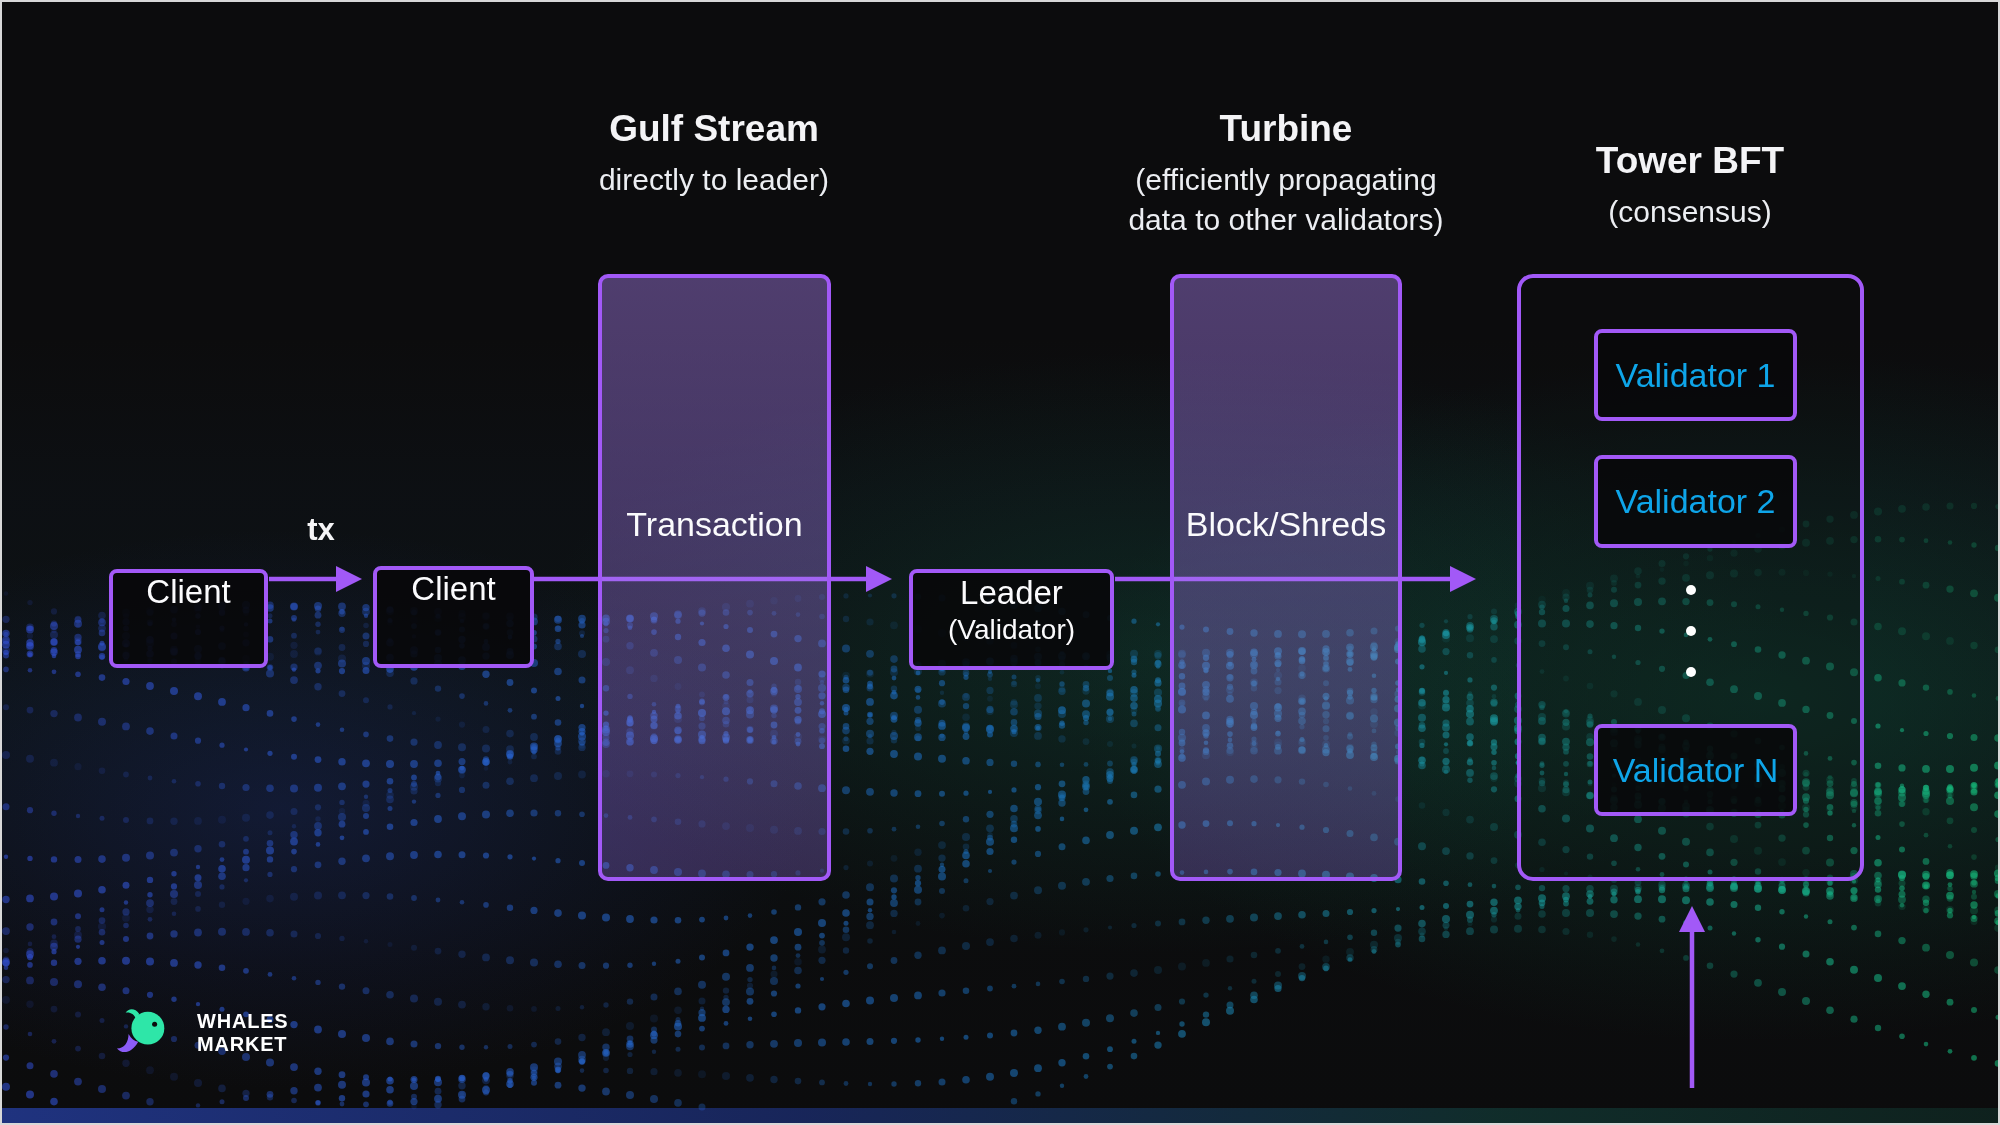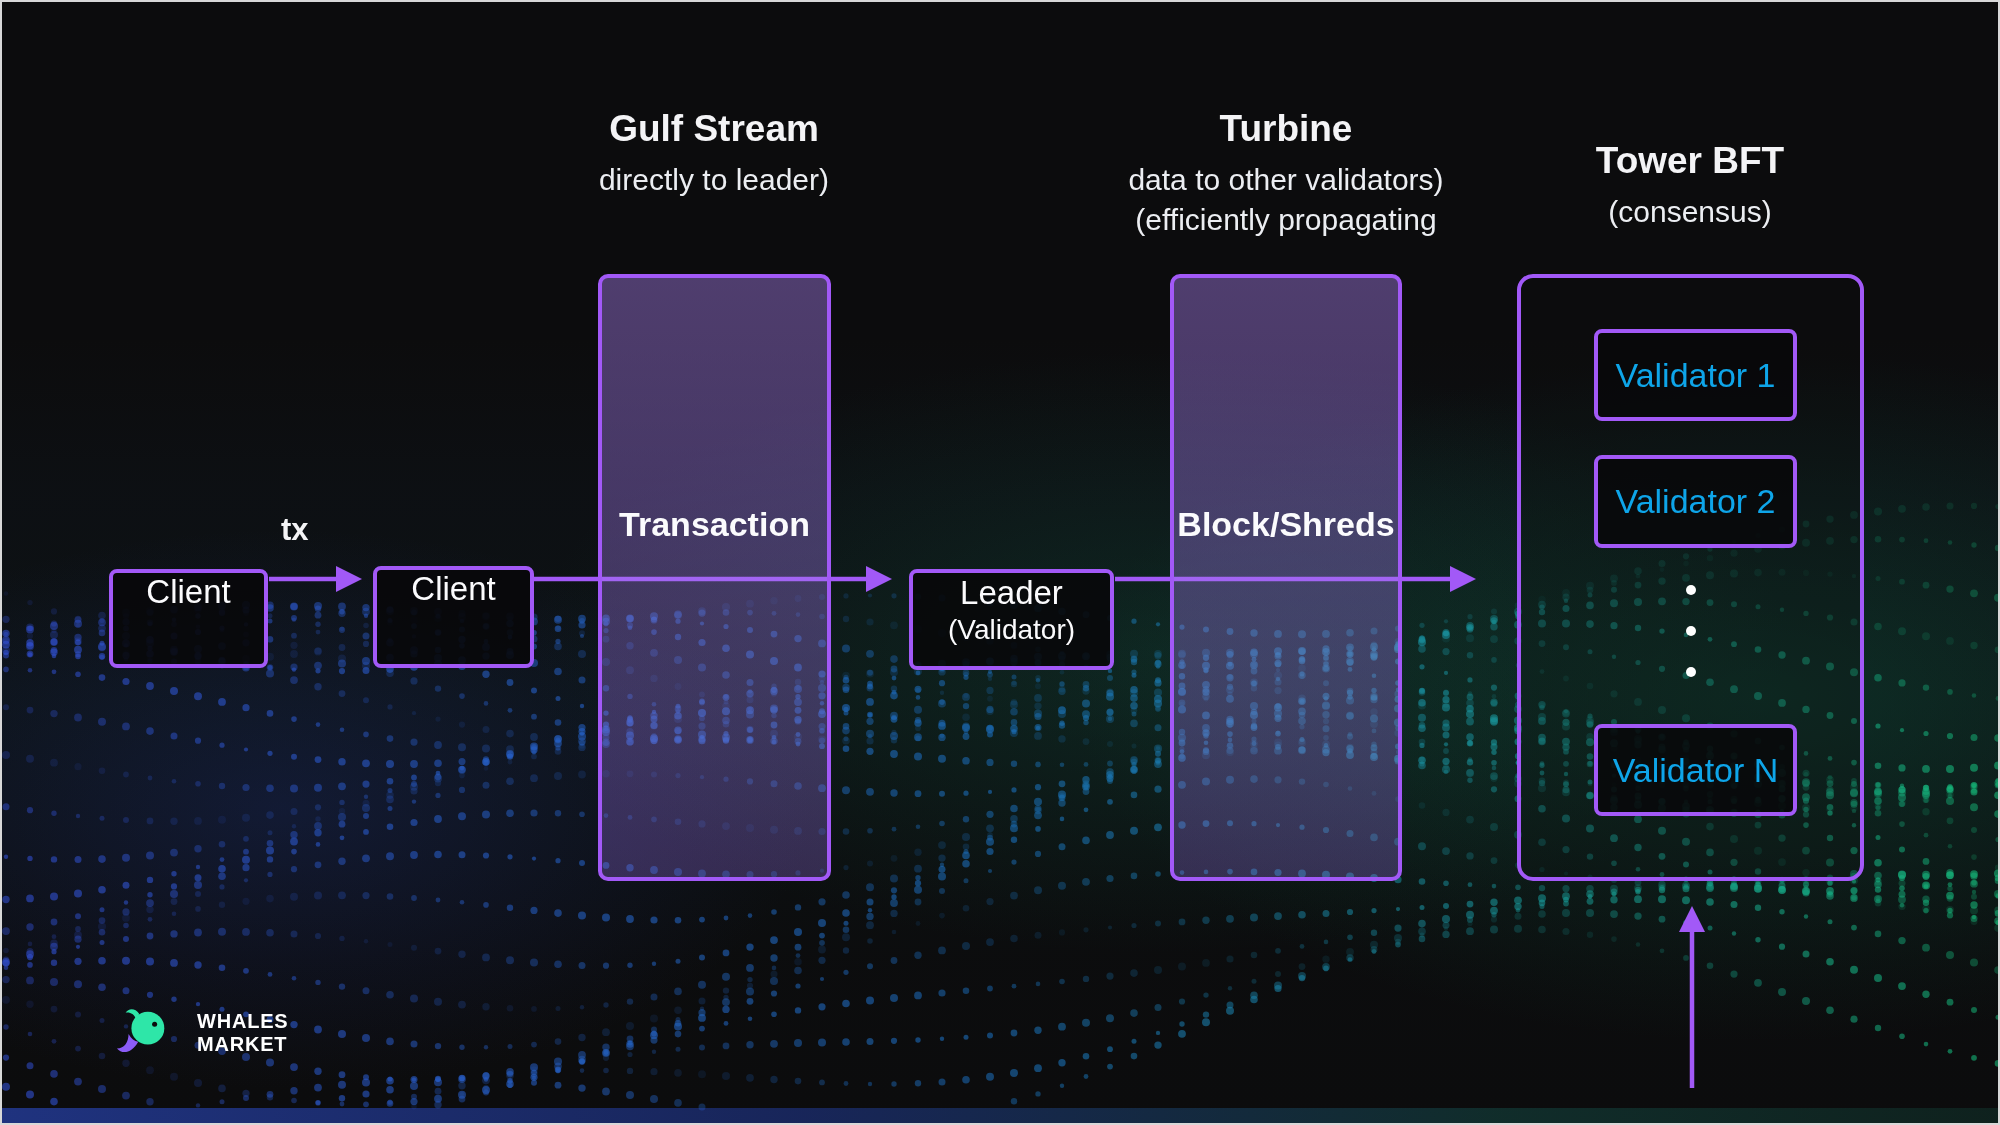--- a/index.html
+++ b/index.html
@@ -36,38 +36,38 @@
   
   .bigbox{
     position:absolute;top:272px;height:607px;z-index:2;
     border:4px solid var(--purple);border-radius:10px;
     background:linear-gradient(180deg, rgba(172,130,244,0.42), rgba(148,108,224,0.30));
   }
   #box-transaction{left:596px;width:233px;}
   #box-blockshreds{left:1168px;width:232px;}
   .stage-label{
     position:absolute;top:226px;left:0;right:0;text-align:center;
-    font-size:34px;font-weight:700;line-height:40px;color:#fbfbfd;
+    font-size:34px;font-weight:400;line-height:40px;color:#fbfbfd;
   }
 
   
   .node{
     position:absolute;z-index:3;
     background:rgba(8,8,10,0.9);border:4px solid var(--purple);border-radius:8px;
     display:flex;flex-direction:column;align-items:center;justify-content:flex-start;
     font-size:33px;color:#fbfbfd;margin-top:40px;
   }
   #client1{left:107px;top:527px;width:159px;height:99px;}
   #client2{left:371px;top:524px;width:161px;height:102px;}
   #leader{left:907px;top:527px;width:205px;height:101px;line-height:1.22;}
   #leader .sub-line{font-size:28px;}
 
   .tx-label{
     position:absolute;left:279px;top:510px;width:80px;z-index:3;
-    text-align:left;font-size:31px;font-weight:700;
+    text-align:center;font-size:31px;font-weight:700;
   }
 
   
   .tower{
     position:absolute;left:1515px;top:272px;width:347px;height:607px;z-index:2;
     border:4px solid var(--purple);border-radius:16px;background:rgba(12,12,14,0.22);
   }
   .validator{
     position:absolute;left:73px;width:203px;z-index:3;
     background:rgba(8,8,10,0.88);border:4px solid var(--purple);border-radius:8px;
@@ -2623,22 +2623,22 @@
     </g>
   </svg>
 
   <div class="heading" id="h-gulf">
     <div class="heading-title">Gulf Stream</div>
     <div class="heading-sub">directly to leader)</div>
   </div>
 
   <div class="heading" id="h-turbine">
     <div class="heading-title">Turbine</div>
+    <div class="heading-sub">(efficiently propagating</div>
     <div class="heading-sub">data to other validators)</div>
-    <div class="heading-sub">(efficiently propagating</div>
   </div>
 
   <div class="heading" id="h-tower">
     <div class="heading-title">Tower BFT</div>
     <div class="heading-sub">(consensus)</div>
   </div>
 
   <div class="bigbox" id="box-transaction">
     <div class="stage-label">Transaction</div>
   </div>

